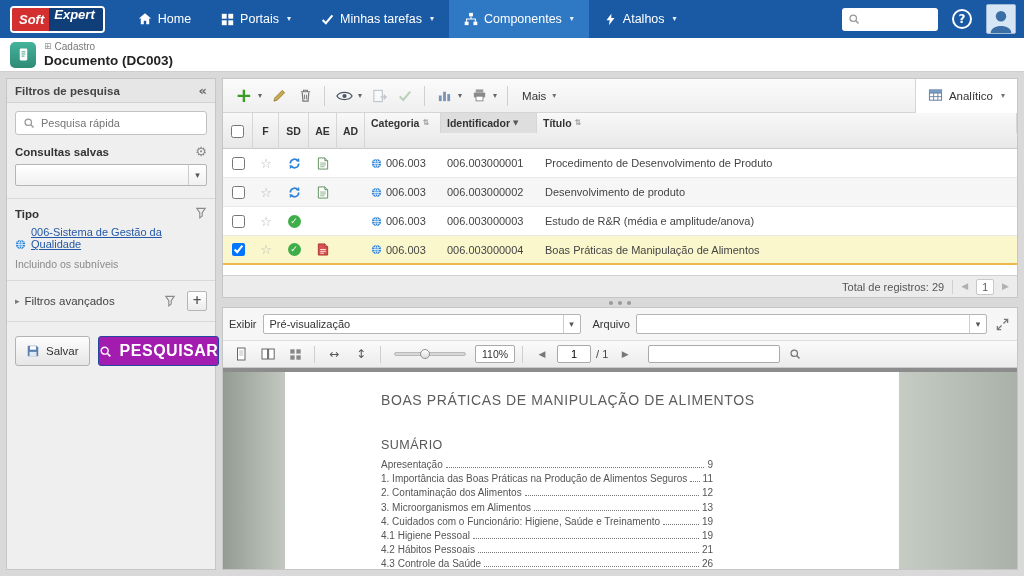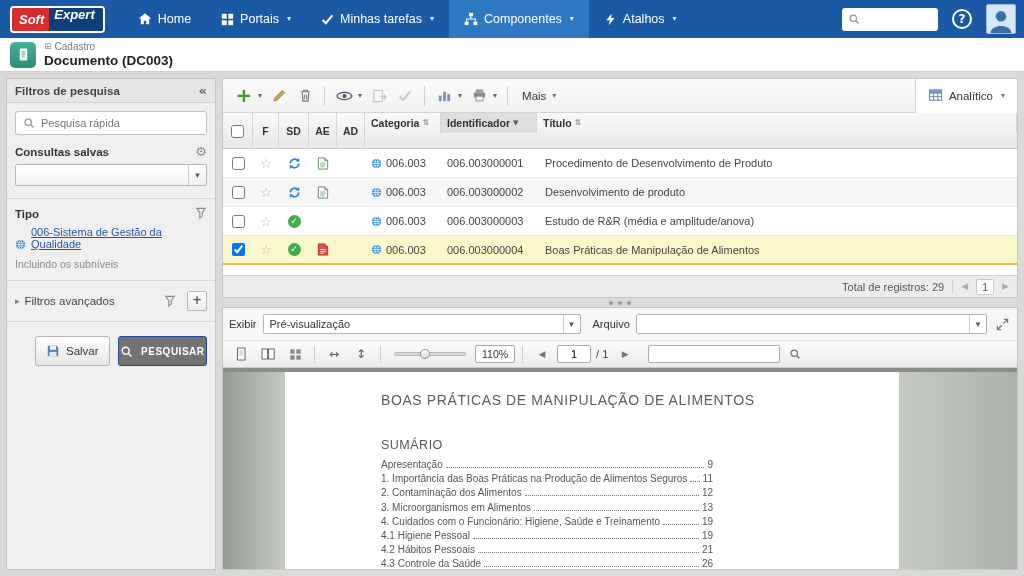--- a/index.html
+++ b/index.html
@@ -47,23 +47,23 @@
                display:flex; align-items:center; cursor:pointer; }
   .sb-select .arrow { margin-left:auto; width:18px; height:100%; border-left:1px solid #ccc; display:flex; align-items:center; justify-content:center; color:#555; font-size:9px; }
   .sb-div { border-top:1px solid #d9d9d9; margin:2px 0 6px; }
   .type-link { display:flex; align-items:flex-end; gap:5px; margin:0 8px 8px; font-size:11px; color:#2458a6; text-decoration:underline; cursor:pointer; }
   .sublevels { margin:0 8px 8px; font-size:10.5px; color:#8a8a8a; }
   .adv-row { display:flex; align-items:center; gap:5px; padding:4px 8px 8px; font-size:11.5px; color:#444; }
   .plus-box { margin-left:6px; width:20px; height:20px; border:1px solid #b5b5b5; border-radius:2px; background:linear-gradient(#fff,#ececec);
               display:flex; align-items:center; justify-content:center; font-weight:bold; color:#555; cursor:pointer; }
   .btn-row { display:flex; gap:8px; padding:8px; }
   .btn-save { height:30px; padding:0 10px; border:1px solid #b3b3b3; border-radius:3px; background:linear-gradient(#fdfdfd,#e6e6e6);
-              display:flex; align-items:center; gap:6px; font-size:11.5px; color:#333; cursor:pointer;margin-left:20px; }
-  .btn-search { flex:1; height:30px; border:1px solid #2547a0; border-radius:3px; background:#737373; color:#fff; font-weight:bold;
-                font-size:10px; letter-spacing:.5px; display:flex; align-items:center; justify-content:center; gap:8px; cursor:pointer; }
+              display:flex; align-items:center; gap:6px; font-size:11.5px; color:#333; cursor:pointer; }
+  .btn-search { flex:1; height:30px; border:1px solid #2547a0; border-radius:3px; background:#a21caf; color:#fff; font-weight:bold;
+                font-size:16px; letter-spacing:.5px; display:flex; align-items:center; justify-content:center; gap:8px; cursor:pointer; }
 
   
   .main { flex:1; min-width:0; display:flex; flex-direction:column; }
   .panel-top { height:220px; background:#fff; border:1px solid #c6c6c6; display:flex; flex-direction:column; }
 
   .toolbar { height:34px; background:linear-gradient(#fbfbfb,#efefef); border-bottom:1px solid #d5d5d5; display:flex; align-items:center; padding:0 0 0 8px; }
   .tbtn { height:26px; min-width:26px; display:flex; align-items:center; justify-content:center; border-radius:2px; cursor:pointer; padding:0 3px; }
   .tbtn.disabled { opacity:.45; cursor:default; }
   .tcaret { font-size:8px; color:#666; padding:0 4px 0 1px; cursor:pointer; }
   .tsep { width:1px; height:20px; background:#d0d0d0; margin:0 6px; }

